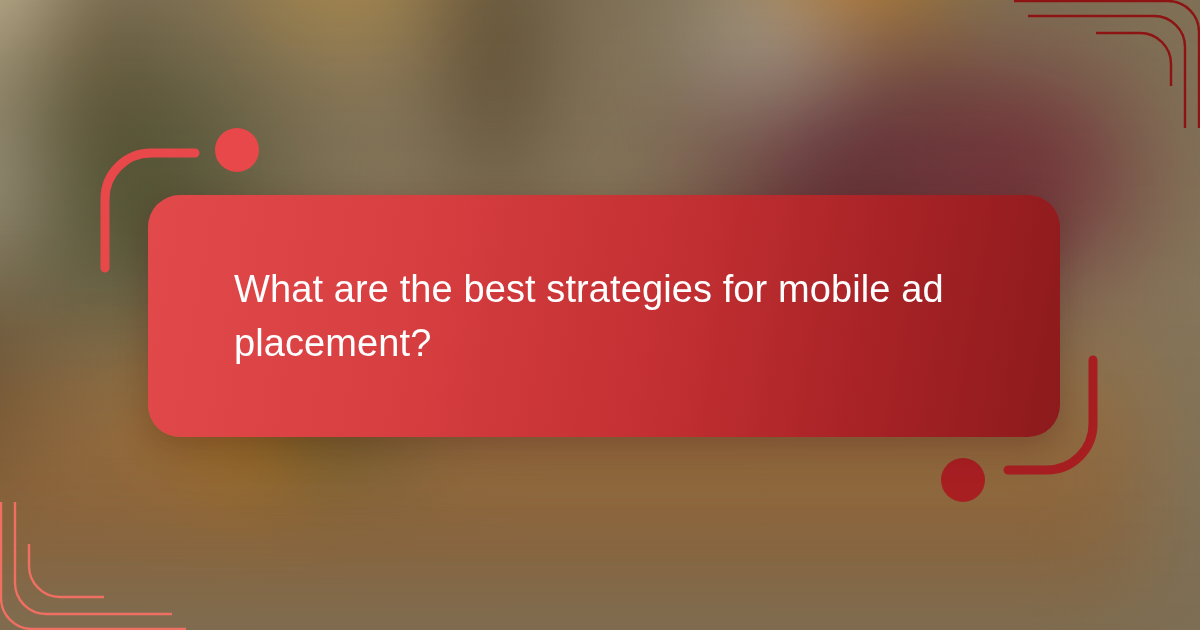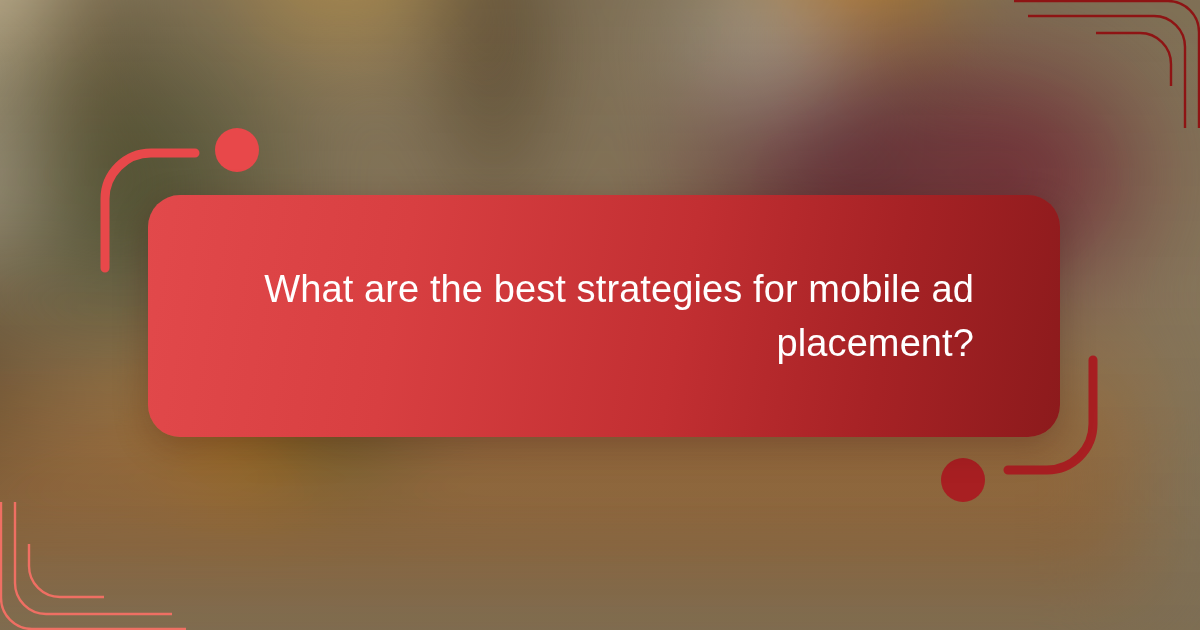--- a/index.html
+++ b/index.html
@@ -161,21 +161,21 @@
   }
 
   .question-text {
     margin: 2px;
     color: #ffffff;
     font-family: "Liberation Sans", sans-serif;
     font-size: 38px;
     line-height: 54px;
     font-weight: 400;
     letter-spacing: 0.1px;
-    text-align: right;
+    text-align: left;
     max-width: 740px;
   }
 </style>
 </head>
 <body>
 
 <div id="stage">
 
   <div class="bg-root">
     <div class="bg-blur">

